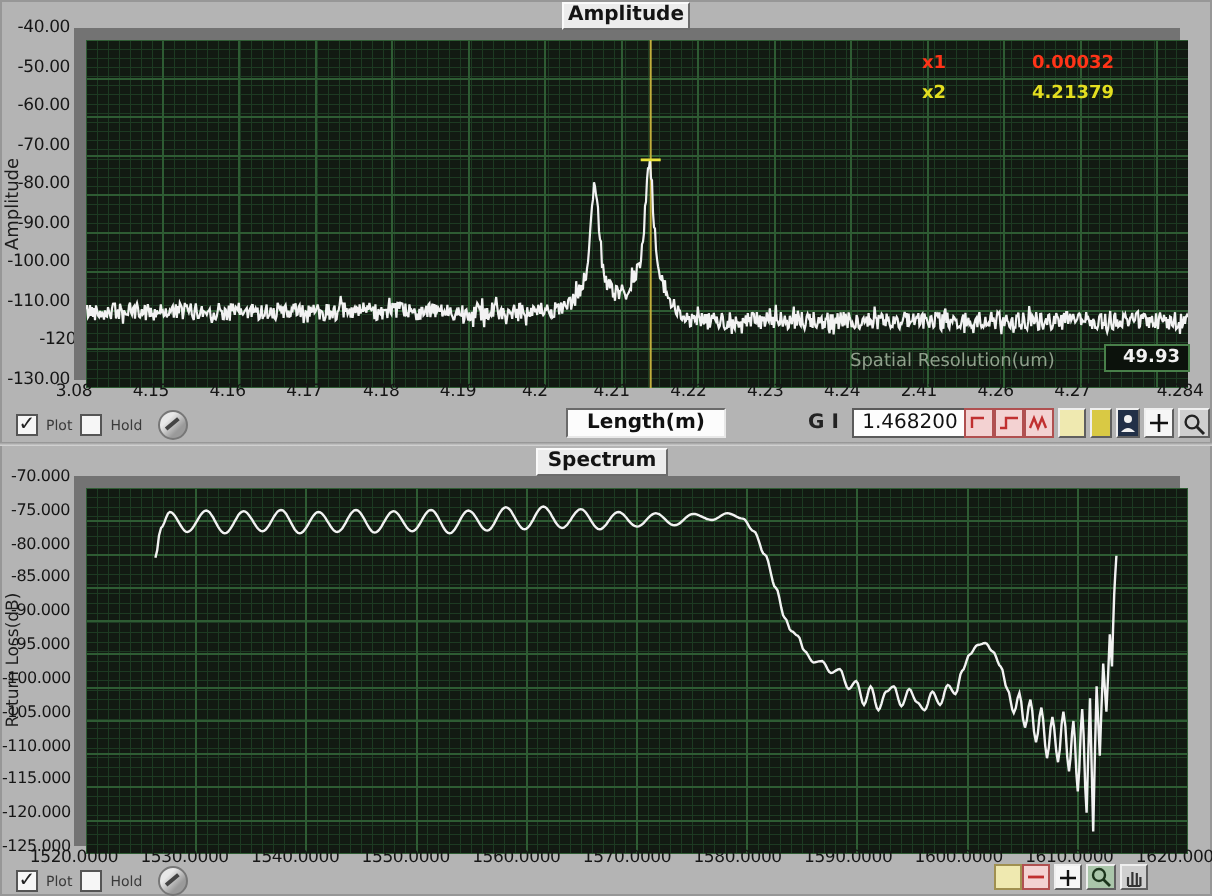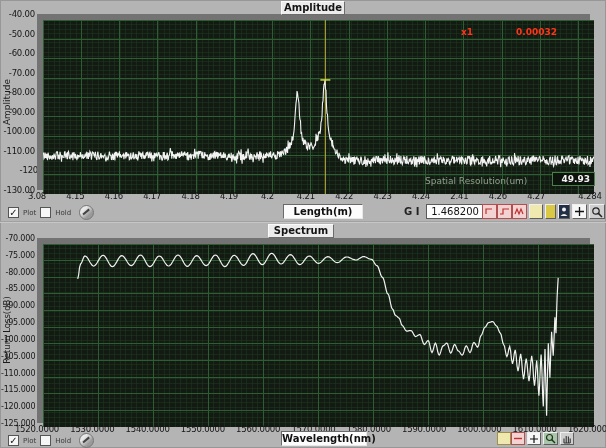--- a/index.html
+++ b/index.html
@@ -236,20 +236,24 @@
         </g>
         <line x1="282.34923611111344" y1="0" x2="282.34923611111344" y2="174" stroke="#c0ae3c" stroke-width="1"></line>
         <polyline points="0.0,134.8 0.5,132.6 1.0,138.6 1.5,137.7 2.0,132.5 2.5,137.9 3.0,133.5 3.5,138.4 4.0,134.1 4.5,140.1 5.0,132.7 5.5,134.9 6.0,137.8 6.5,138.5 7.0,135.5 7.5,138.6 8.0,135.8 8.5,137.3 9.0,139.8 9.5,135.2 10.0,138.0 10.5,138.3 11.0,133.6 11.5,135.6 12.0,137.6 12.5,139.5 13.0,134.1 13.5,131.9 14.0,131.8 14.5,131.8 15.0,139.2 15.5,137.0 16.0,134.7 16.5,139.5 17.0,131.9 17.5,133.9 18.0,135.5 18.5,141.8 19.0,135.2 19.5,136.3 20.0,137.2 20.5,137.3 21.0,137.5 21.5,132.7 22.0,131.3 22.5,136.3 23.0,137.5 23.5,134.0 24.0,133.2 24.5,139.3 25.0,132.9 25.5,131.5 26.0,133.9 26.5,138.2 27.0,138.7 27.5,137.2 27.9,134.6 28.4,137.3 28.9,136.7 29.4,132.5 29.9,140.1 30.4,134.5 30.9,132.1 31.4,134.8 31.9,138.5 32.4,133.9 32.9,137.6 33.4,137.2 33.9,140.2 34.4,134.6 34.9,138.7 35.4,135.2 35.9,136.7 36.4,136.4 36.9,136.6 37.4,132.2 37.9,135.8 38.4,135.3 38.9,138.1 39.4,137.5 39.9,134.2 40.4,138.7 40.9,137.4 41.4,137.4 41.9,135.0 42.4,135.9 42.9,133.8 43.4,132.9 43.9,138.8 44.4,135.5 44.9,132.2 45.4,138.9 45.9,133.0 46.4,136.7 46.9,131.4 47.4,132.5 47.9,133.6 48.4,139.6 48.9,135.7 49.4,131.5 49.9,132.9 50.4,132.7 50.9,134.8 51.4,136.2 51.9,134.1 52.4,131.8 52.9,137.2 53.4,138.8 53.9,140.0 54.4,134.4 54.9,131.7 55.4,136.0 55.9,138.9 56.4,138.9 56.9,137.6 57.4,135.1 57.9,133.1 58.4,138.4 58.9,135.6 59.4,136.0 59.9,136.4 60.4,137.4 60.9,135.7 61.4,135.4 61.9,134.4 62.4,139.0 62.9,141.4 63.4,139.6 63.9,136.3 64.4,139.3 64.9,139.7 65.4,138.1 65.9,135.2 66.4,131.6 66.9,134.3 67.4,135.3 67.9,135.5 68.4,139.5 68.9,139.6 69.4,134.2 69.9,134.7 70.4,140.0 70.9,137.2 71.4,132.8 71.9,140.4 72.4,131.7 72.9,135.6 73.4,131.8 73.9,135.1 74.4,137.4 74.9,133.5 75.4,134.1 75.9,135.0 76.4,131.4 76.9,137.4 77.4,134.2 77.9,136.7 78.4,137.3 78.9,136.5 79.4,135.4 79.9,134.7 80.4,134.0 80.9,139.1 81.4,135.8 81.9,134.6 82.4,133.6 82.8,138.5 83.3,132.1 83.8,136.0 84.3,135.7 84.8,134.2 85.3,136.2 85.8,133.8 86.3,139.8 86.8,139.3 87.3,136.8 87.8,132.7 88.3,139.4 88.8,137.8 89.3,137.8 89.8,134.6 90.3,132.3 90.8,139.3 91.3,138.0 91.8,137.7 92.3,133.8 92.8,135.8 93.3,139.2 93.8,134.0 94.3,139.1 94.8,139.9 95.3,138.0 95.8,131.4 96.3,132.7 96.8,134.4 97.3,133.6 97.8,136.8 98.3,133.2 98.8,138.9 99.3,133.3 99.8,132.4 100.3,135.8 100.8,138.6 101.3,135.3 101.8,138.3 102.3,138.0 102.8,134.3 103.3,135.2 103.8,132.0 104.3,133.5 104.8,131.7 105.3,137.6 105.8,137.3 106.3,133.4 106.8,132.5 107.3,138.5 107.8,135.7 108.3,132.6 108.8,141.5 109.3,138.3 109.8,135.6 110.3,135.9 110.8,141.2 111.3,132.8 111.8,138.3 112.3,133.4 112.8,135.9 113.3,135.7 113.8,132.5 114.3,136.4 114.8,135.7 115.3,134.2 115.8,132.2 116.3,134.3 116.8,139.7 117.3,135.3 117.8,135.6 118.3,136.2 118.8,140.0 119.3,140.1 119.8,138.5 120.3,132.1 120.8,137.7 121.3,132.1 121.8,139.8 122.3,135.8 122.8,136.0 123.3,139.1 123.8,134.2 124.3,132.8 124.8,140.1 125.3,139.6 125.8,135.8 126.3,135.2 126.8,132.6 127.3,128.0 127.8,131.6 128.3,131.7 128.8,138.7 129.3,131.3 129.8,135.8 130.3,134.1 130.8,137.3 131.3,136.1 131.8,134.3 132.3,138.8 132.8,133.7 133.3,138.9 133.8,134.6 134.3,133.6 134.8,136.5 135.3,133.6 135.8,134.1 136.3,137.9 136.8,132.2 137.3,136.8 137.8,134.6 138.2,136.0 138.7,131.3 139.2,134.9 139.7,134.4 140.2,136.3 140.7,132.7 141.2,134.9 141.7,131.5 142.2,134.1 142.7,135.1 143.2,134.6 143.7,133.3 144.2,139.6 144.7,132.1 145.2,139.9 145.7,139.7 146.2,134.5 146.7,136.6 147.2,137.1 147.7,133.6 148.2,139.7 148.7,134.9 149.2,135.0 149.7,134.9 150.2,134.9 150.7,139.0 151.2,133.7 151.7,128.9 152.2,136.3 152.7,137.2 153.2,131.5 153.7,134.0 154.2,132.1 154.7,132.0 155.2,138.8 155.7,131.4 156.2,131.5 156.7,134.4 157.2,131.4 157.7,131.6 158.2,131.8 158.7,135.6 159.2,138.2 159.7,131.8 160.2,137.4 160.7,136.9 161.2,138.6 161.7,132.2 162.2,135.4 162.7,134.9 163.2,136.2 163.7,136.1 164.2,134.3 164.7,136.5 165.2,140.1 165.7,136.8 166.2,140.0 166.7,134.4 167.2,139.8 167.7,133.9 168.2,133.9 168.7,137.7 169.2,137.1 169.7,134.7 170.2,132.9 170.7,138.4 171.2,132.3 171.7,131.7 172.2,138.6 172.7,134.7 173.2,131.8 173.7,136.8 174.2,132.1 174.7,138.6 175.2,132.5 175.7,135.4 176.2,134.1 176.7,135.5 177.2,135.5 177.7,132.3 178.2,138.2 178.7,136.7 179.2,135.4 179.7,137.3 180.2,137.2 180.7,132.4 181.2,138.0 181.7,135.8 182.2,133.7 182.7,137.2 183.2,138.2 183.7,139.8 184.2,139.7 184.7,137.2 185.2,135.5 185.7,137.7 186.2,133.7 186.7,137.1 187.2,137.6 187.7,137.8 188.2,132.7 188.7,141.8 189.2,139.8 189.7,135.1 190.2,134.7 190.7,138.5 191.2,140.2 191.7,136.2 192.2,140.0 192.7,139.7 193.1,135.9 193.6,143.5 194.1,133.4 194.6,139.1 195.1,134.0 195.6,131.5 196.1,132.3 196.6,133.9 197.1,132.8 197.6,140.2 198.1,129.2 198.6,138.2 199.1,143.6 199.6,134.2 200.1,139.4 200.6,134.0 201.1,140.0 201.6,138.2 202.1,136.9 202.6,137.7 203.1,131.3 203.6,138.3 204.1,133.0 204.6,131.9 205.1,128.5 205.6,133.3 206.1,137.0 206.6,139.6 207.1,135.3 207.6,134.3 208.1,139.6 208.6,134.1 209.1,136.5 209.6,138.2 210.1,142.1 210.6,138.4 211.1,134.8 211.6,135.2 212.1,136.6 212.6,136.4 213.1,139.4 213.6,134.4 214.1,132.4 214.6,135.8 215.1,138.9 215.6,134.4 216.1,140.6 216.6,132.0 217.1,131.9 217.6,139.3 218.1,132.5 218.6,135.8 219.1,137.1 219.6,138.0 220.1,142.7 220.6,133.6 221.1,137.5 221.6,136.9 222.1,138.3 222.6,133.9 223.1,137.9 223.6,133.1 224.1,133.6 224.6,136.1 225.1,134.4 225.6,137.5 226.1,132.4 226.6,134.2 227.1,136.9 227.6,131.4 228.1,136.5 228.6,137.6 229.1,137.0 229.6,134.4 230.1,134.7 230.6,132.4 231.1,134.8 231.6,136.6 232.1,137.8 232.6,134.7 233.1,138.9 233.6,138.5 234.1,138.4 234.6,131.2 235.1,133.4 235.6,132.5 236.1,132.3 236.6,137.2 237.1,132.9 237.6,131.3 238.1,136.8 238.6,133.2 239.1,130.6 239.6,132.7 240.1,133.4 240.6,134.7 241.1,130.0 241.6,129.0 242.1,128.9 242.6,134.8 243.1,131.8 243.6,126.9 244.1,130.7 244.6,132.9 245.1,120.6 245.6,126.7 246.1,129.2 246.6,122.3 247.1,128.2 247.6,122.5 248.0,124.8 248.5,124.4 249.0,116.4 249.5,120.1 250.0,119.8 250.5,114.3 251.0,111.1 251.5,104.8 252.0,96.7 252.5,89.4 253.0,83.1 253.5,79.7 254.0,71.1 254.5,73.2 255.0,77.4 255.5,80.0 256.0,83.7 256.5,95.7 257.0,99.7 257.5,100.8 258.0,114.0 258.5,111.9 259.0,117.2 259.5,121.3 260.0,117.9 260.5,125.0 261.0,121.5 261.5,119.7 262.0,124.2 262.5,121.1 263.0,122.2 263.5,128.7 264.0,126.4 264.5,130.4 265.0,123.0 265.5,123.2 266.0,125.0 266.5,129.5 267.0,125.5 267.5,125.2 268.0,122.4 268.5,124.4 269.0,125.8 269.5,127.3 270.0,129.7 270.5,127.7 271.0,126.9 271.5,126.0 272.0,124.5 272.5,124.9 273.0,113.8 273.5,121.3 274.0,115.3 274.5,120.3 275.0,119.8 275.5,112.3 276.0,112.0 276.5,111.7 277.0,114.0 277.5,110.3 278.0,102.1 278.5,100.9 279.0,96.4 279.5,83.0 280.0,80.9 280.5,69.6 281.0,64.1 281.5,64.0 282.0,60.0 282.5,69.2 283.0,70.2 283.5,86.1 284.0,93.6 284.5,94.3 285.0,104.8 285.5,109.4 286.0,113.1 286.5,115.6 287.0,119.1 287.5,119.7 288.0,117.6 288.5,120.9 289.0,126.4 289.5,120.1 290.0,127.8 290.5,126.7 291.0,129.0 291.5,129.0 292.0,129.6 292.5,133.7 293.0,133.3 293.5,132.8 294.0,129.6 294.5,134.5 295.0,136.9 295.5,137.8 296.0,132.8 296.5,135.2 297.0,135.3 297.5,139.4 298.0,140.0 298.5,138.3 299.0,138.3 299.5,140.9 300.0,140.4 300.5,136.5 301.0,139.9 301.5,138.0 302.0,143.2 302.5,143.0 303.0,136.9 303.4,139.4 303.9,137.6 304.4,140.1 304.9,139.0 305.4,142.5 305.9,133.3 306.4,137.8 306.9,139.0 307.4,143.1 307.9,136.6 308.4,140.4 308.9,142.2 309.4,137.0 309.9,141.7 310.4,137.0 310.9,144.7 311.4,136.6 311.9,143.8 312.4,141.0 312.9,137.4 313.4,139.4 313.9,136.5 314.4,139.4 314.9,140.5 315.4,138.3 315.9,142.0 316.4,143.9 316.9,142.9 317.4,139.9 317.9,136.6 318.4,138.2 318.9,143.4 319.4,144.6 319.9,144.2 320.4,144.1 320.9,140.4 321.4,143.9 321.9,136.2 322.4,140.6 322.9,147.0 323.4,139.7 323.9,143.4 324.4,144.5 324.9,138.3 325.4,141.4 325.9,141.2 326.4,143.8 326.9,141.3 327.4,141.2 327.9,146.7 328.4,139.0 328.9,140.7 329.4,141.1 329.9,137.7 330.4,143.2 330.9,136.5 331.4,141.0 331.9,138.6 332.4,143.2 332.9,136.6 333.4,136.5 333.9,136.8 334.4,141.3 334.9,141.6 335.4,136.1 335.9,140.8 336.4,143.5 336.9,137.7 337.4,144.5 337.9,138.2 338.4,140.6 338.9,138.3 339.4,143.3 339.9,141.0 340.4,136.2 340.9,139.8 341.4,140.8 341.9,134.2 342.4,139.3 342.9,142.4 343.4,138.4 343.9,143.9 344.4,140.0 344.9,132.4 345.4,140.1 345.9,140.7 346.4,142.6 346.9,142.2 347.4,136.0 347.9,140.6 348.4,143.3 348.9,141.0 349.4,137.8 349.9,141.2 350.4,139.9 350.9,144.4 351.4,143.8 351.9,137.9 352.4,140.3 352.9,142.1 353.4,138.1 353.9,133.3 354.4,144.4 354.9,137.0 355.4,142.8 355.9,135.4 356.4,138.0 356.9,142.1 357.4,142.9 357.9,136.0 358.3,141.5 358.8,143.1 359.3,144.6 359.8,142.5 360.3,138.3 360.8,136.9 361.3,138.6 361.8,136.9 362.3,143.4 362.8,139.0 363.3,144.0 363.8,136.0 364.3,141.5 364.8,143.3 365.3,143.8 365.8,141.9 366.3,138.6 366.8,141.7 367.3,139.3 367.8,138.5 368.3,144.6 368.8,140.6 369.3,144.0 369.8,139.4 370.3,139.5 370.8,136.4 371.3,144.7 371.8,146.6 372.3,137.2 372.8,144.8 373.3,137.2 373.8,147.2 374.3,141.1 374.8,138.9 375.3,141.8 375.8,136.6 376.3,144.5 376.8,141.7 377.3,136.2 377.8,140.3 378.3,143.2 378.8,136.1 379.3,142.7 379.8,136.9 380.3,139.9 380.8,144.0 381.3,136.2 381.8,138.3 382.3,140.2 382.8,143.6 383.3,141.6 383.8,143.3 384.3,144.1 384.8,143.5 385.3,137.6 385.8,139.1 386.3,143.8 386.8,144.4 387.3,142.7 387.8,142.5 388.3,139.6 388.8,138.8 389.3,141.4 389.8,140.6 390.3,138.3 390.8,143.3 391.3,136.6 391.8,142.7 392.3,139.9 392.8,140.5 393.3,144.2 393.8,140.9 394.3,133.3 394.8,138.7 395.3,139.2 395.8,144.6 396.3,137.6 396.8,138.8 397.3,138.9 397.8,136.9 398.3,137.6 398.8,142.6 399.3,139.7 399.8,143.1 400.3,136.8 400.8,139.9 401.3,139.2 401.8,142.3 402.3,143.9 402.8,143.1 403.3,143.4 403.8,138.2 404.3,142.0 404.8,139.5 405.3,138.4 405.8,139.3 406.3,143.6 406.8,144.4 407.3,141.6 407.8,142.0 408.3,140.5 408.8,138.4 409.3,136.0 409.8,137.7 410.3,136.6 410.8,143.5 411.3,136.8 411.8,142.0 412.3,140.9 412.8,140.8 413.2,140.3 413.7,136.8 414.2,142.5 414.7,140.0 415.2,138.5 415.7,138.8 416.2,136.6 416.7,142.9 417.2,142.0 417.7,137.7 418.2,137.0 418.7,144.4 419.2,136.8 419.7,138.9 420.2,139.0 420.7,140.7 421.2,142.4 421.7,143.8 422.2,138.3 422.7,138.1 423.2,141.2 423.7,143.8 424.2,143.2 424.7,136.0 425.2,137.5 425.7,136.9 426.2,139.1 426.7,136.2 427.2,144.3 427.7,145.1 428.2,137.2 428.7,144.4 429.2,136.0 429.7,134.3 430.2,141.4 430.7,136.3 431.2,143.2 431.7,144.2 432.2,139.9 432.7,139.9 433.2,141.1 433.7,138.2 434.2,138.8 434.7,140.1 435.2,139.9 435.7,144.0 436.2,143.7 436.7,143.2 437.2,143.9 437.7,141.3 438.2,138.6 438.7,137.3 439.2,146.5 439.7,136.4 440.2,143.1 440.7,141.8 441.2,138.9 441.7,142.3 442.2,141.4 442.7,143.6 443.2,143.1 443.7,146.5 444.2,141.9 444.7,139.7 445.2,138.9 445.7,143.6 446.2,138.4 446.7,136.1 447.2,141.6 447.7,143.6 448.2,142.8 448.7,143.7 449.2,142.2 449.7,138.4 450.2,142.8 450.7,142.4 451.2,141.5 451.7,143.2 452.2,138.1 452.7,136.0 453.2,140.9 453.7,138.7 454.2,141.0 454.7,144.5 455.2,139.4 455.7,136.0 456.2,136.8 456.7,136.1 457.2,142.3 457.7,147.1 458.2,140.6 458.7,138.7 459.2,143.0 459.7,139.4 460.2,137.5 460.7,140.5 461.2,141.0 461.7,143.4 462.2,144.0 462.7,139.8 463.2,138.7 463.7,146.4 464.2,143.6 464.7,143.7 465.2,137.9 465.7,138.0 466.2,136.3 466.7,142.9 467.2,142.7 467.7,144.7 468.2,141.2 468.6,136.3 469.1,139.2 469.6,143.9 470.1,143.9 470.6,144.8 471.1,140.7 471.6,133.0 472.1,138.1 472.6,143.1 473.1,137.7 473.6,138.7 474.1,142.0 474.6,140.6 475.1,136.1 475.6,140.0 476.1,144.8 476.6,144.6 477.1,137.0 477.6,136.9 478.1,142.8 478.6,144.7 479.1,142.2 479.6,140.6 480.1,139.2 480.6,142.5 481.1,137.6 481.6,137.3 482.1,141.7 482.6,144.7 483.1,144.2 483.6,142.1 484.1,138.0 484.6,141.9 485.1,136.5 485.6,137.9 486.1,139.2 486.6,143.3 487.1,142.0 487.6,137.5 488.1,144.8 488.6,138.0 489.1,136.5 489.6,141.4 490.1,136.1 490.6,136.1 491.1,141.9 491.6,139.4 492.1,136.9 492.6,140.3 493.1,139.1 493.6,137.0 494.1,139.2 494.6,141.2 495.1,140.5 495.6,139.6 496.1,137.3 496.6,136.7 497.1,137.3 497.6,142.5 498.1,140.0 498.6,140.7 499.1,140.8 499.6,140.9 500.1,136.1 500.6,139.2 501.1,138.7 501.6,140.6 502.1,143.0 502.6,140.0 503.1,144.4 503.6,139.4 504.1,140.6 504.6,143.9 505.1,143.8 505.6,144.5 506.1,142.8 506.6,138.3 507.1,137.2 507.6,137.1 508.1,144.6 508.6,141.1 509.1,142.8 509.6,136.9 510.1,144.4 510.6,146.2 511.1,144.3 511.6,139.5 512.1,135.5 512.6,142.0 513.1,144.4 513.6,144.7 514.1,137.8 514.6,136.4 515.1,143.3 515.6,139.7 516.1,143.5 516.6,143.0 517.1,140.4 517.6,143.0 518.1,143.5 518.6,137.1 519.1,138.1 519.6,136.9 520.1,139.2 520.6,139.6 521.1,143.1 521.6,141.7 522.1,138.8 522.6,138.7 523.1,136.5 523.5,139.8 524.0,140.8 524.5,140.0 525.0,136.7 525.5,136.2 526.0,135.7 526.5,144.2 527.0,143.1 527.5,137.8 528.0,137.5 528.5,139.4 529.0,137.0 529.5,137.2 530.0,138.7 530.5,143.0 531.0,138.7 531.5,143.9 532.0,138.6 532.5,141.3 533.0,137.9 533.5,142.6 534.0,142.0 534.5,143.9 535.0,136.7 535.5,141.7 536.0,144.5 536.5,138.6 537.0,136.2 537.5,138.8 538.0,139.8 538.5,141.1 539.0,137.5 539.5,140.5 540.0,138.6 540.5,144.1 541.0,139.5 541.5,144.7 542.0,138.3 542.5,138.6 543.0,142.6 543.5,143.2 544.0,140.3 544.5,136.1 545.0,144.6 545.5,144.0 546.0,143.5 546.5,141.1 547.0,147.0 547.5,136.9 548.0,144.1 548.5,142.2 549.0,138.2 549.5,141.9 550.0,138.4 550.5,137.4 551.0,138.6" fill="none" stroke="#f2f2f2" stroke-width="1.1"></polyline>
         <line x1="277.34923611111344" y1="59.93333333333333" x2="287.34923611111344" y2="59.93333333333333" stroke="#e8e23a" stroke-width="1.4"></line>
       </svg>
     <div class="legend" id="cursorLegend" style="left:418px;top:5px;">
         <div class="row" style="color: rgb(255, 52, 24);">
           <span>x1</span>
           <span>0.00032</span>
         </div>
+        <div class="row" style="color: rgb(227, 222, 32);">
+          <span>x2</span>
+          <span>4.21379</span>
+        </div>
       </div>
     <div class="srow" style="left:382px;top:156px;">Spatial Resolution(um)</div>
     <div class="srbox" style="left:509px;top:152px;width:33px;">49.93</div>
   </div>
 
   <div id="topXTicks" style="position: absolute;">
       <span class="xtick" style="left: 37px; top: 191px;">3.08</span>
       <span class="xtick" style="left: 75.4028px; top: 191px;">4.15</span>
       <span class="xtick" style="left: 113.806px; top: 191px;">4.16</span>
       <span class="xtick" style="left: 152.208px; top: 191px;">4.17</span>
@@ -526,21 +530,20 @@
     </div>
 
   <div class="cbrow" style="left:8px;top:433px;">
     <span class="cb">✓</span>
     <span class="cblabel">Plot</span>
     <span class="cb"></span>
     <span class="cblabel">Hold</span>
     <span class="pen"></span>
   </div>
 
-  <div class="whitebox" style="left:281px;top:431px;width:84px;height:13px;line-height:13px;">Wavelength(nm)</div>
 
   <div class="palette" style="left:497px;top:432px;">
     <span class="pcell" style="width:14px;height:13px;background:#efe9b0;border:1px solid #a09050;"></span>
     <span class="pcell" style="width:14px;height:13px;background:#f3d2d2;border:1px solid #b05050;margin-left:-2px;">
       <svg width="10" height="9">
           <path d="M1 4.5 H9" stroke="#c03030" stroke-width="1.4"></path>
         </svg>
     </span>
     <span class="pcell btn3d" style="width:14px;height:13px;background:#f6f6f6;">
       <svg width="10" height="10">

